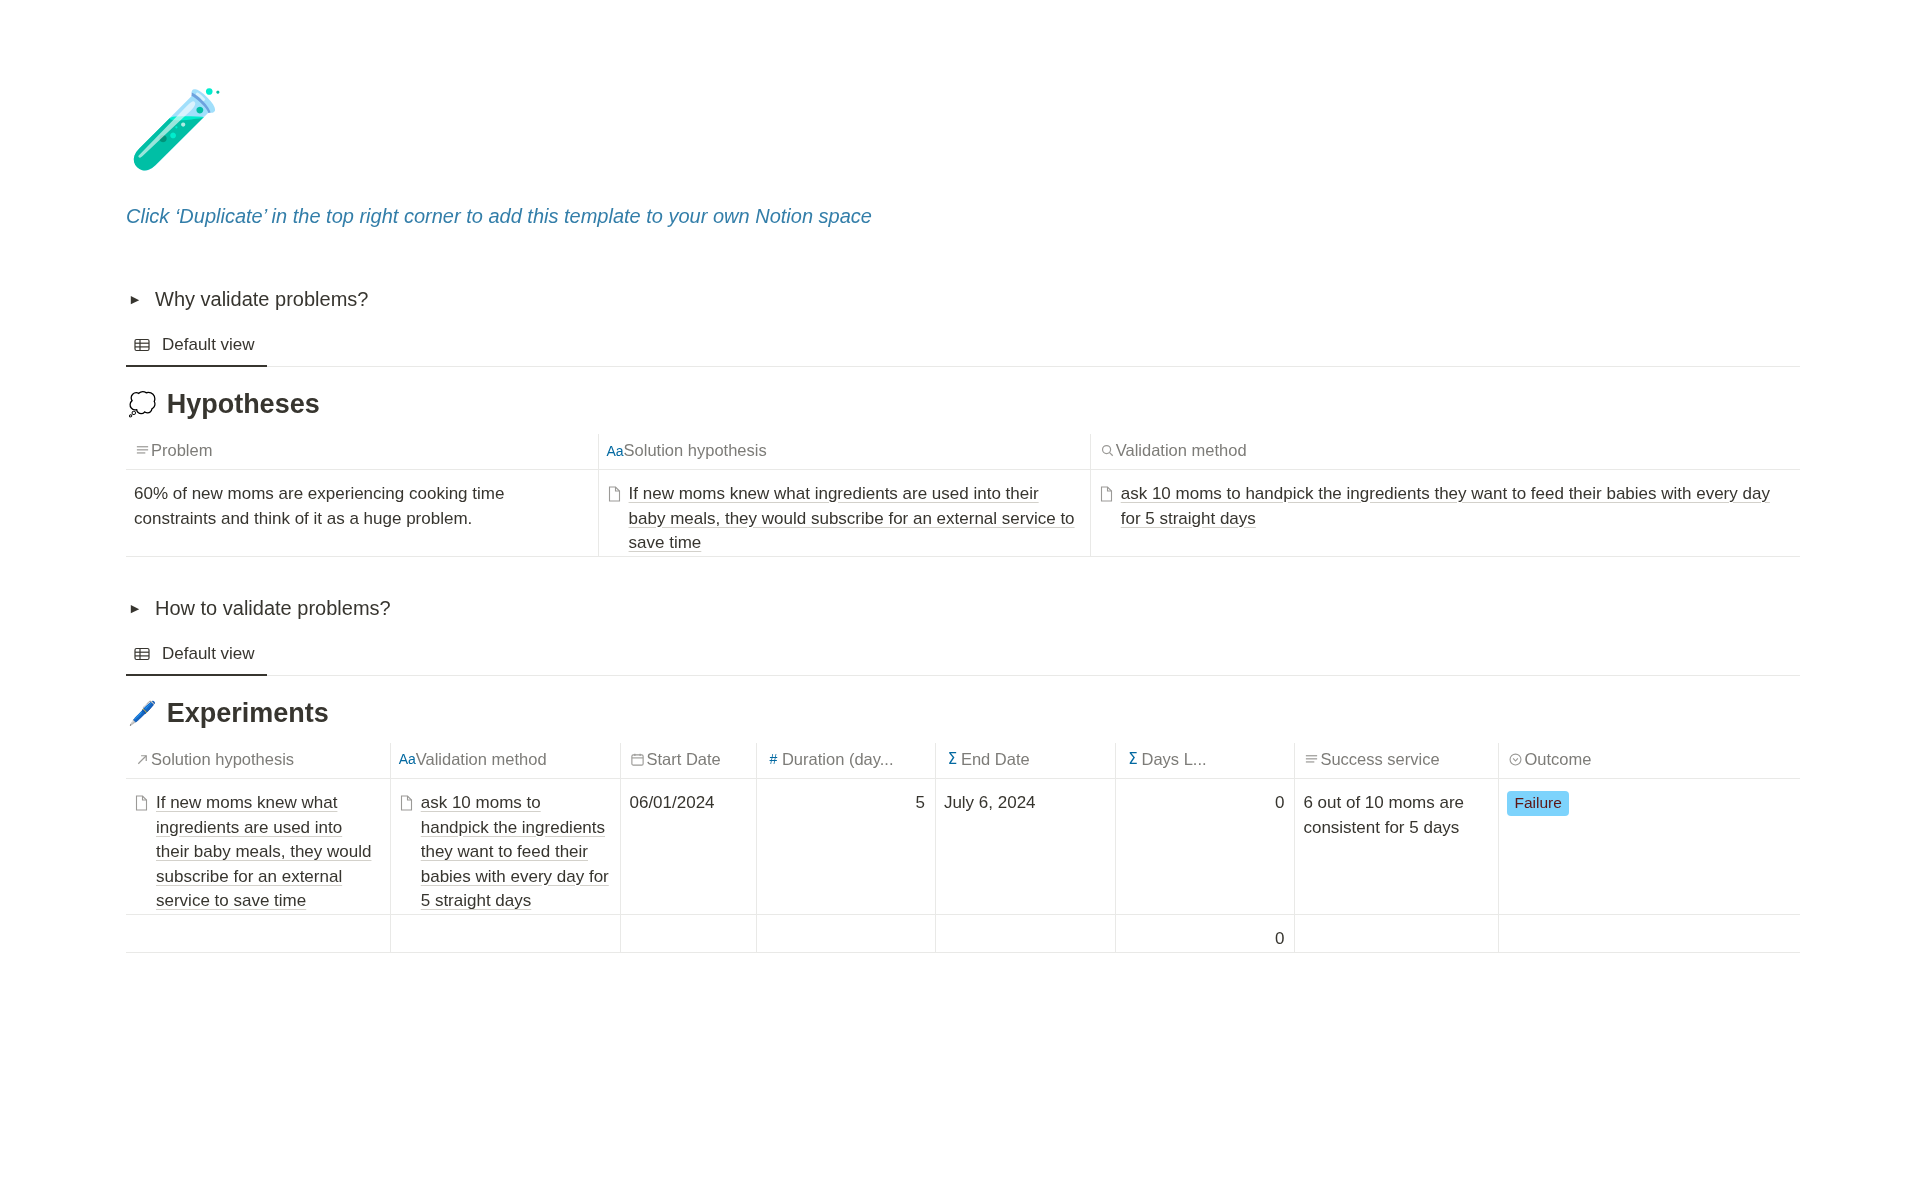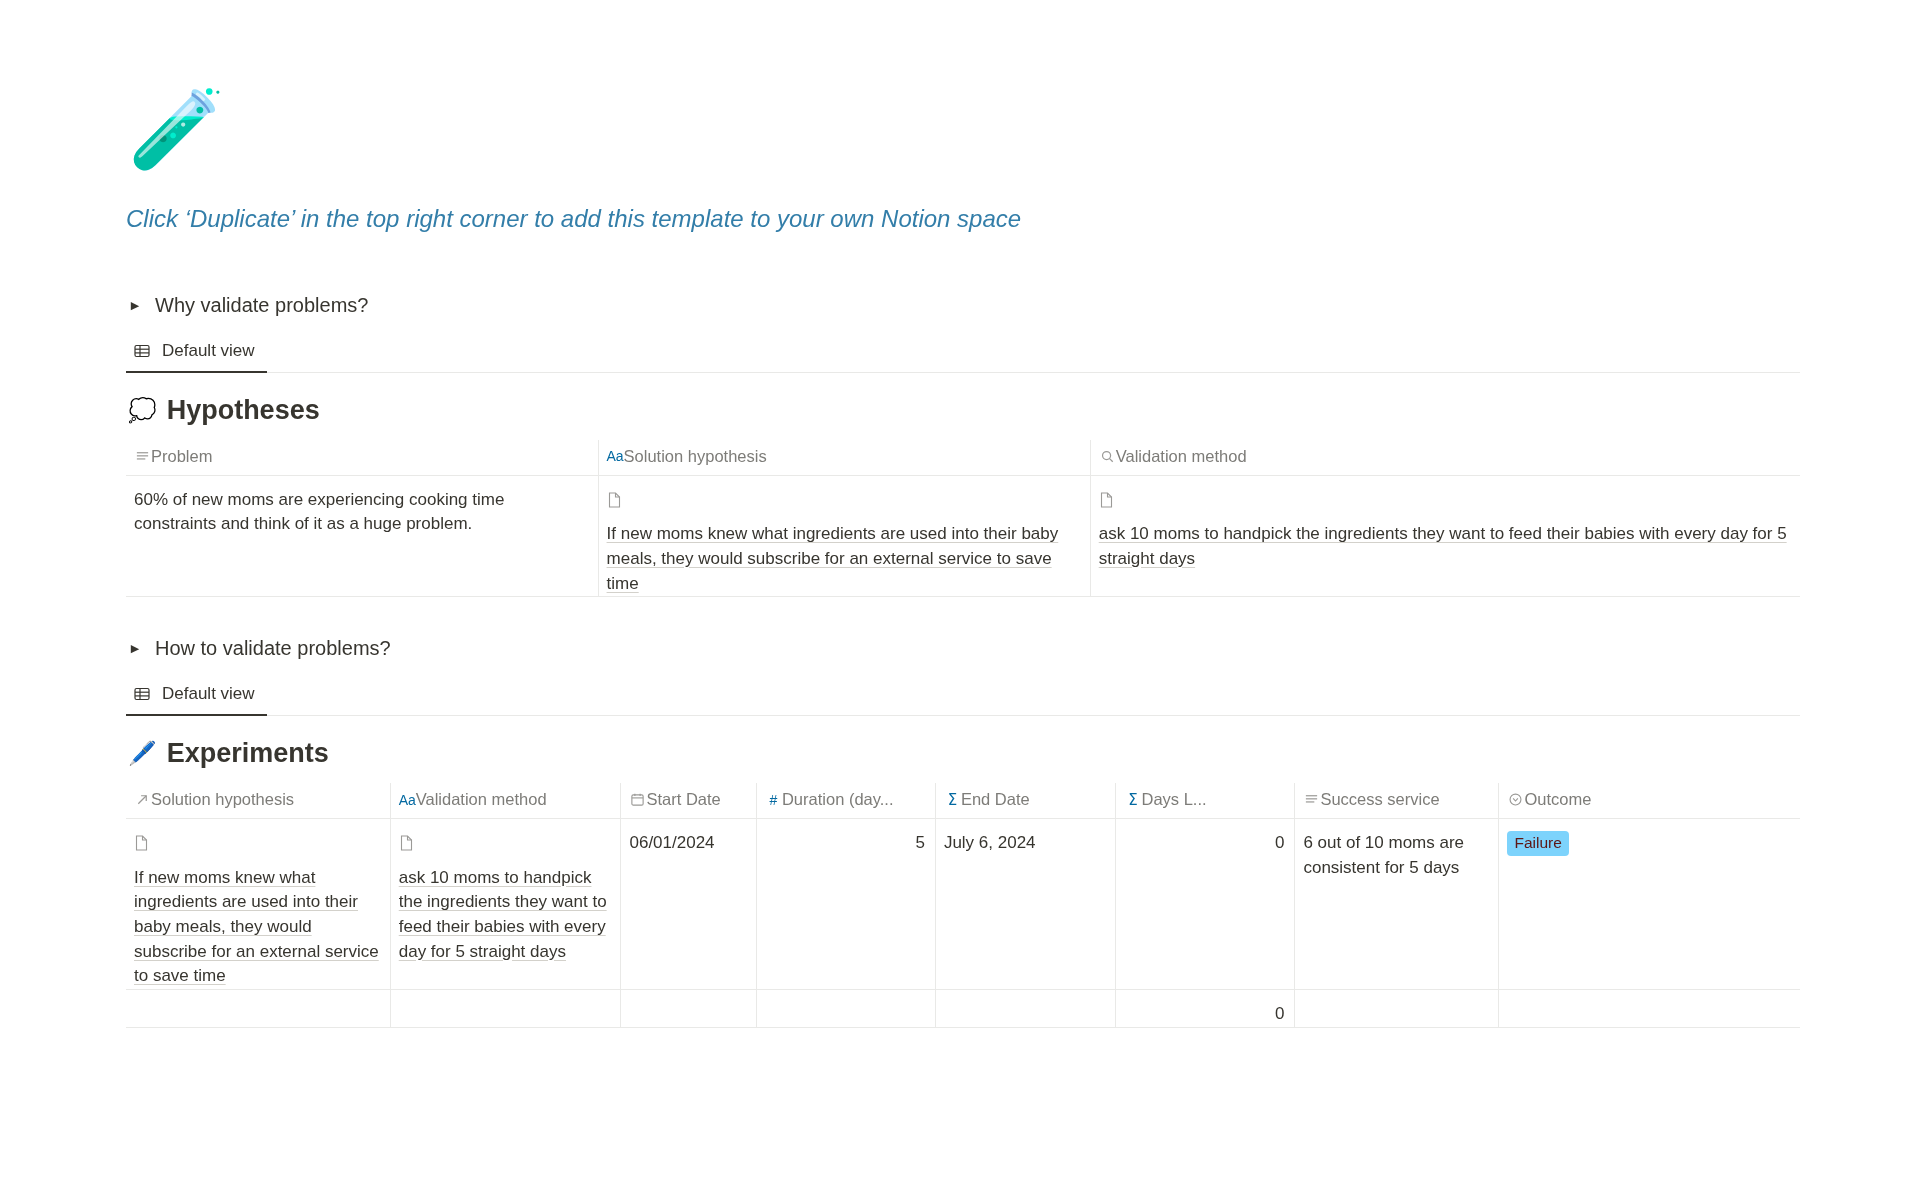--- a/index.html
+++ b/index.html
@@ -33,21 +33,21 @@
   }
   .page-title {
     font-size: 50px;
     font-weight: bold;
     letter-spacing: -0.5px;
     margin: 0 0 24px 0;
     line-height: 1.15;
     color: #37352f;
   }
   .subtitle {
-    font-size: 24px;
+    font-size: 20px;
     font-style: italic;
     color: #337ea9;
     margin: 0 0 52px 0;
     line-height: 1.4;
   }
   .toggle-row {
     display: flex;
     align-items: center;
     gap: 11px;
     font-size: 20px;
@@ -130,21 +130,20 @@
     align-items: center;
     justify-content: center;
     color: #0369a1;
     font-size: 14px;
     flex: none;
   }
   .cell-page {
     display: flex;
     gap: 7px;
     align-items: flex-start;
-    flex-direction: column;
   }
   .cell-page .doc-icon {
     flex: none;
     margin-top: 3px;
   }
   .cell-page .link-text {
     text-decoration: underline;
     text-decoration-color: #d3d1cb;
     text-underline-offset: 3px;
   }

